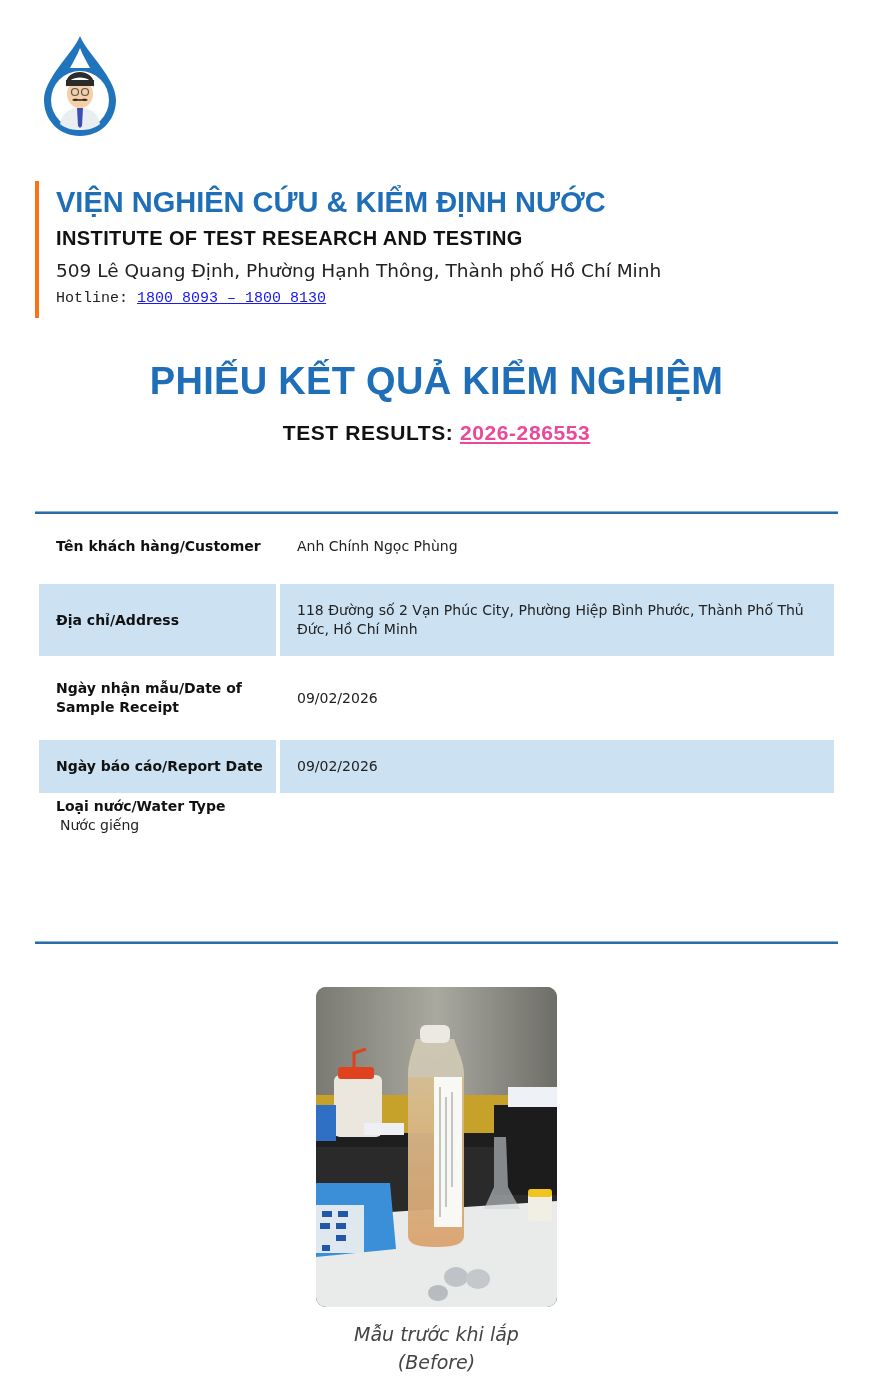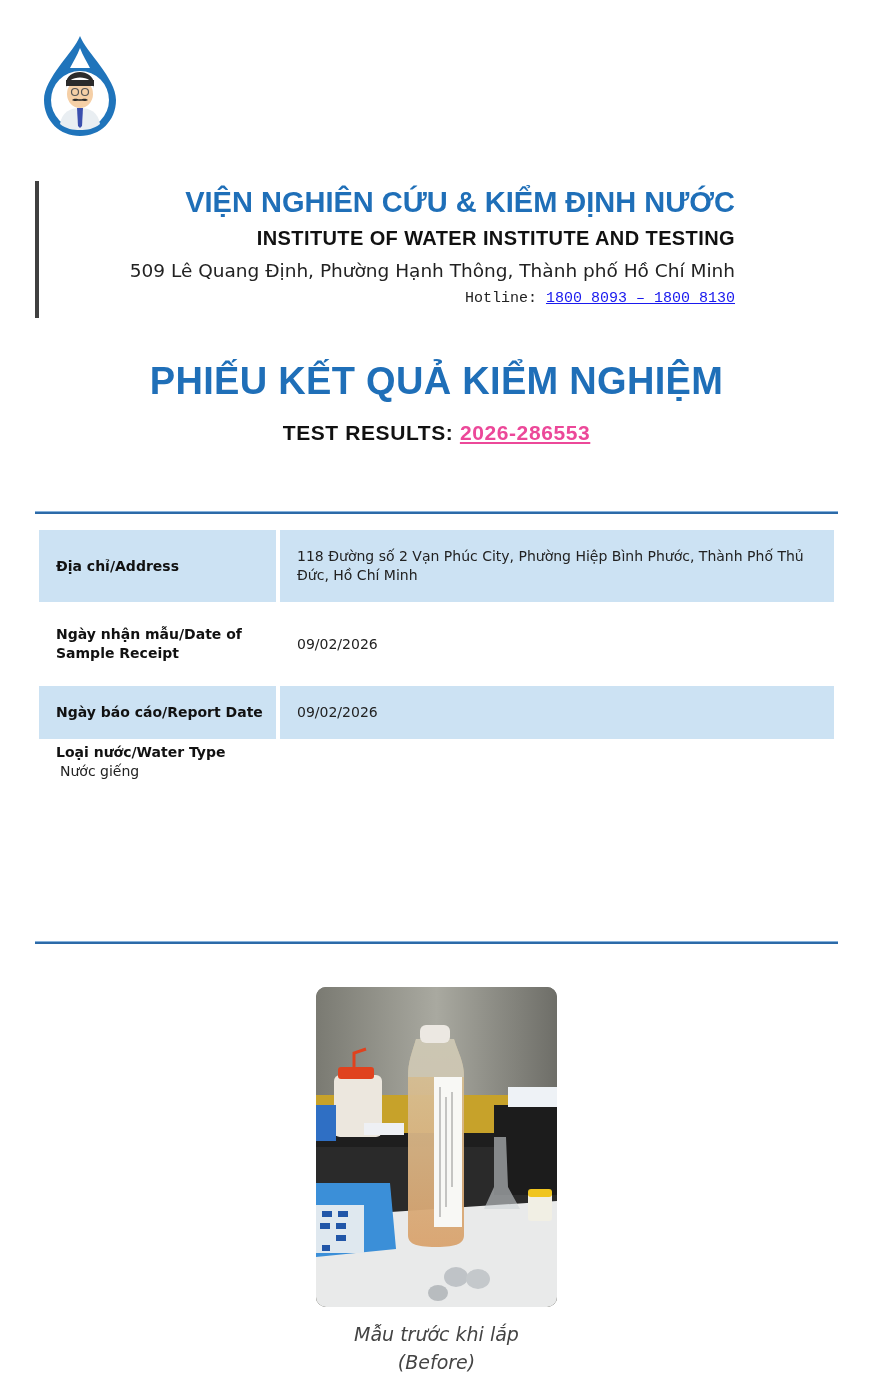--- a/index.html
+++ b/index.html
@@ -12,21 +12,21 @@
     .logo { position: absolute; left: 40px; top: 34px; height: 104px; display: flex; align-items: center; }
     .logo-mark { width: 80px; height: 104px; position: relative; }
     .logo-text {
       margin-left: 6px; margin-top: 4px;
       font-family: "DejaVu Sans", sans-serif;
       font-size: 40px; letter-spacing: -1px; color: #1f74bb; font-weight: 400;
     }
     
     .institute {
       position: absolute; left: 35px; top: 181px; width: 700px; height: 137px;
-      border-left: 4px solid #404040; padding-left: 31px; box-sizing: border-box; text-align: right;
+      border-left: 4px solid #f97316; padding-left: 17px; box-sizing: border-box;
     }
     .inst-vn { font-size: 29px; font-weight: 700; color: #1f6fb8; margin-top: 2px; line-height: 38px; letter-spacing: 0px; }
     .inst-en { font-size: 20px; font-weight: 700; color: #111; line-height: 26px; margin-top: 4px; letter-spacing: 0.4px; }
     .inst-addr { font-size: 20px; color: #222; line-height: 28px; margin-top: 6px; font-family: "DejaVu Sans", sans-serif; font-size: 18.5px; }
     .inst-hotline { font-size: 15px; color: #222; line-height: 28px; font-family: Liberation Mono, monospace; }
     .inst-hotline a { color: #1a1aee; text-decoration: underline; }
     
     .doc-title {
       position: absolute; left: 0; top: 360px; width: 873px; text-align: center;
       font-size: 38px; font-weight: 700; color: #1f6fb8; letter-spacing: 0.3px;
@@ -71,35 +71,39 @@
       <rect x="26" y="46" width="28" height="6" fill="#2b2b2b"></rect>
       <circle cx="35" cy="58" r="3.5" fill="none" stroke="#555" stroke-width="1.2"></circle>
       <circle cx="45" cy="58" r="3.5" fill="none" stroke="#555" stroke-width="1.2"></circle>
       <path d="M32 66 C35 63 39 66 40 65 C41 66 45 63 48 66 C45 68 41 66 40 67 C39 66 35 68 32 66 Z" fill="#2b2b2b"></path>
     </svg>
   </div>
 </div>
 
 <div class="institute">
   <div class="inst-vn">VIỆN NGHIÊN CỨU &amp; KIỂM ĐỊNH NƯỚC</div>
-  <div class="inst-en">INSTITUTE OF WATER INSTITUTE AND TESTING</div>
+  <div class="inst-en">INSTITUTE OF TEST RESEARCH AND TESTING</div>
   <div class="inst-addr">509 Lê Quang Định, Phường Hạnh Thông, Thành phố Hồ Chí Minh</div>
   <div class="inst-hotline">
     <span>Hotline: </span><a>1800 8093 – 1800 8130</a>
   </div>
 </div>
 
 <div class="doc-title">PHIẾU KẾT QUẢ KIỂM NGHIỆM</div>
 <div class="doc-subtitle">
   <span>TEST RESULTS: </span><a>2026-286553</a>
 </div>
 
 <div class="divider" style="top:511px;"></div>
 
 <div style="position:absolute; left:39px; top:519px; width:795px;">
+  <div class="info-row" style="height:54px;">
+    <div class="k">Tên khách hàng/Customer</div>
+    <div class="v">Anh Chính Ngọc Phùng</div>
+  </div>
   <div class="info-row shaded" style="height:72px;margin-top:11px;">
     <div class="k">Địa chỉ/Address</div>
     <div class="v">118 Đường số 2 Vạn Phúc City, Phường Hiệp Bình Phước, Thành Phố Thủ Đức, Hồ Chí Minh</div>
   </div>
   <div class="info-row" style="height:76px;">
     <div class="k">Ngày nhận mẫu/Date of Sample Receipt</div>
     <div class="v">09/02/2026</div>
   </div>
   <div class="info-row shaded" style="height:53px;">
     <div class="k">Ngày báo cáo/Report Date</div>

